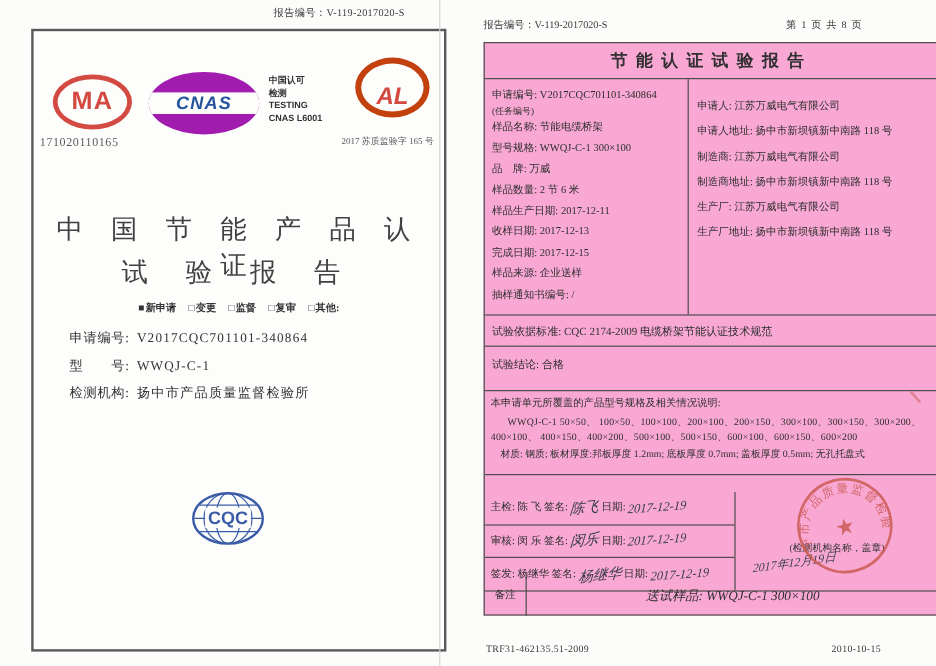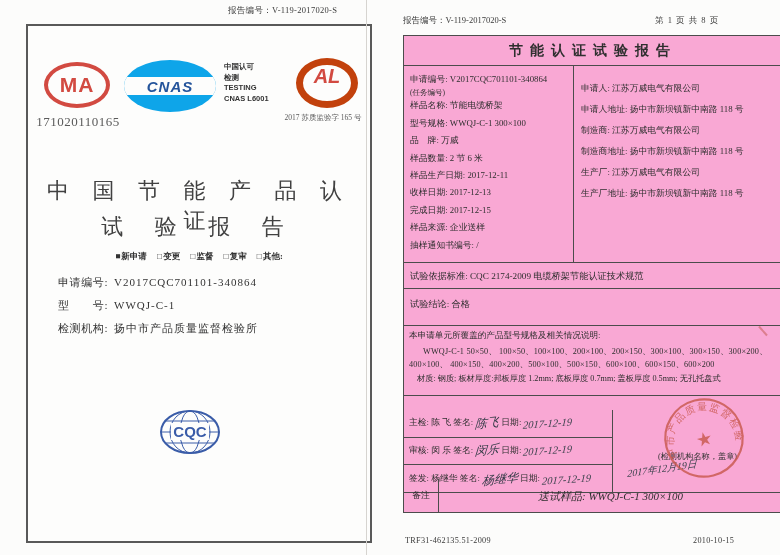--- a/index.html
+++ b/index.html
@@ -12,29 +12,29 @@
   .abs { position:absolute; }
 
   
   .lp-report-no { left:228px; top:5px; font-size:8.5px; letter-spacing:.3px; color:#3a3a3a; }
   .lp-frame { left:26px; top:24px; width:346px; height:519px; border:2px solid #595959; background:#fdfdfc; }
   .page-edge { left:366px; top:0; width:1px; height:555px; background:#d6d4d0; }
 
   .cma-mark { left:44px; top:62px; width:66px; height:46px; border:4px solid #d24a41;
     border-radius:50%; display:flex; align-items:center; justify-content:center; }
   .cma-mark span { color:#d24a41; font-family:"Liberation Sans",sans-serif; font-weight:bold; font-size:21px; letter-spacing:1px; }
-  .cma-num { left:36px; top:114px; width:84px; text-align:center; font-size:13px; color:#5a5a5a; letter-spacing:.5px; }
-
-  .cnas-mark { left:124px; top:60px; width:92px; height:52px; background:#0ea5e9; border-radius:50%; overflow:hidden; }
+  .cma-num { left:24px; top:114px; width:84px; text-align:center; font-size:10px; color:#5a5a5a; letter-spacing:.5px; }
+
+  .cnas-mark { left:124px; top:60px; width:92px; height:52px; background:#a21caf; border-radius:50%; overflow:hidden; }
   .cnas-band { position:absolute; left:-6px; top:17px; width:104px; height:18px; background:#fdfdfc; display:flex; align-items:center; justify-content:center; }
   .cnas-band span { color:#24549b; font-family:"Liberation Sans",sans-serif; font-weight:bold; font-size:15px; font-style:italic; letter-spacing:1px; }
   .cnas-cap { left:224px; top:62px; font-family:"Liberation Sans",sans-serif; font-size:7.5px; font-weight:bold; color:#333; line-height:10.5px; }
 
-  .cal-mark { left:296px; top:58px; width:62px; height:50px; border:7px solid #c2410c;
-    border-radius:50%; display:flex; align-items:flex-start; justify-content:center; }
+  .cal-mark { left:296px; top:48px; width:62px; height:50px; border:5px solid #c2410c;
+    border-radius:50%; display:flex; align-items:flex-end; justify-content:center; }
   .cal-mark span { color:#d24a41; font-family:"Liberation Sans",sans-serif; font-weight:bold; font-style:italic; font-size:20px; }
   .cal-cap { left:268px; top:113px; width:110px; text-align:center; font-size:7.5px; color:#5a5a5a; }
 
   .lp-title { left:28px; width:342px; text-align:center; color:#414141; font-size:22px; font-weight:500; }
   .lp-title1 { top:176px; letter-spacing:9px; }
   .lp-title2 { top:212px; letter-spacing:13px; }
   .lp-checks { left:28px; top:251px; width:342px; text-align:center; font-size:8.5px; font-weight:bold; color:#333; }
   .lp-checks .chk { margin:0 4px; white-space:nowrap; }
   .lp-checks .mk { margin-right:1px; }
 

